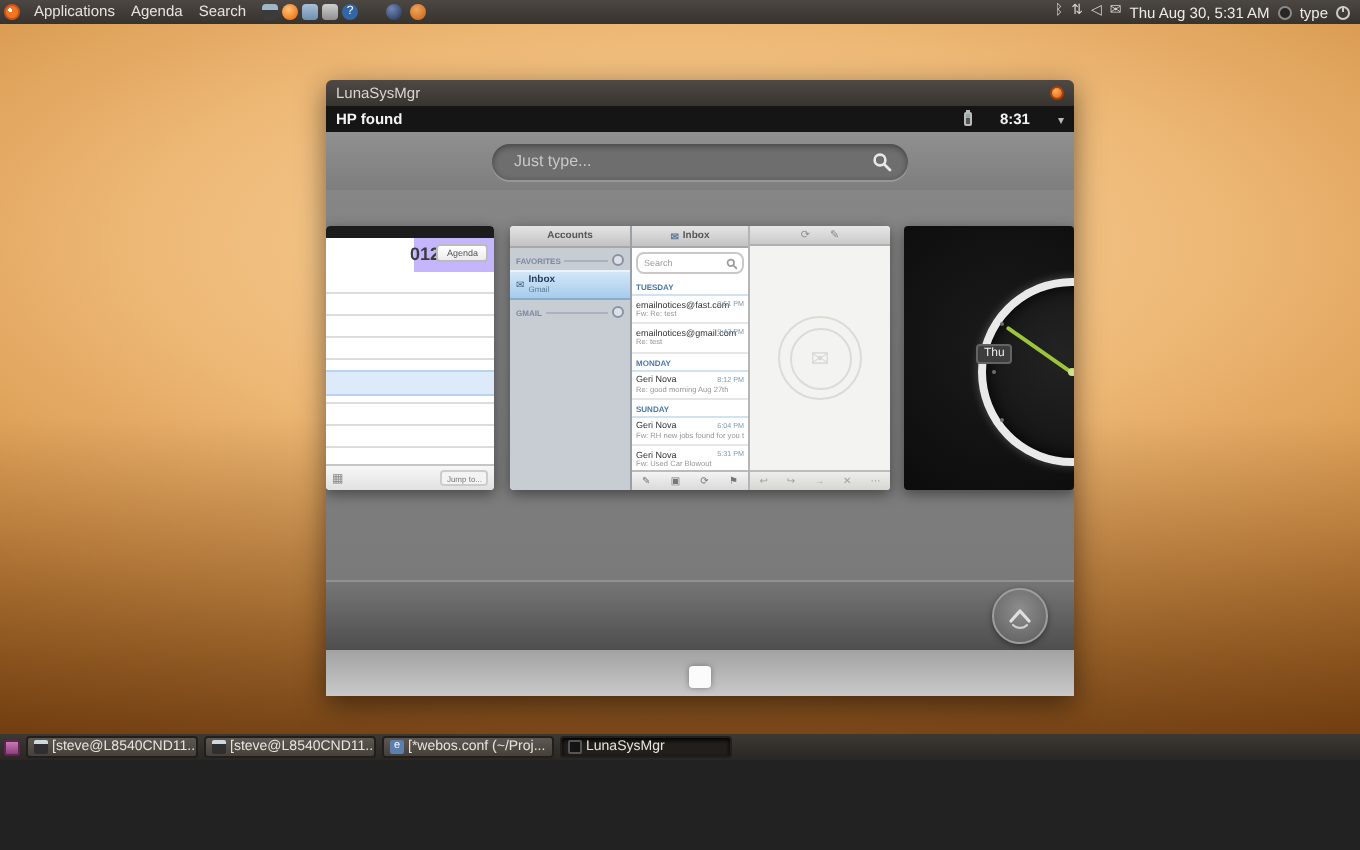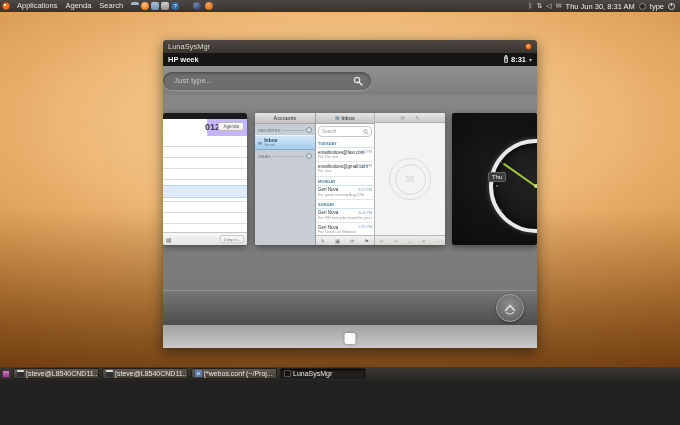--- a/index.html
+++ b/index.html
@@ -48,26 +48,26 @@
   .tb-ico.luna{background:#141414;border:1px solid #555;box-sizing:border-box;}
   
   .luna-window{position:absolute;left:163px;top:40px;width:374px;height:308px;
     box-shadow:0 4px 14px rgba(0,0,0,.5);border-radius:3px 3px 0 0;overflow:hidden;z-index:10;}
   .titlebar{height:13px;background:linear-gradient(#4e4944,#383430);display:flex;align-items:center;
     padding:0 5px;color:#dad6ce;font-size:7.5px;}
   .close-btn{margin-left:auto;width:7px;height:7px;border-radius:50%;
     background:radial-gradient(circle at 35% 30%,#ffb25e,#e2590d);border:1px solid #a93f06;box-sizing:border-box;}
   .webos-bar{height:13px;background:#151515;display:flex;align-items:center;padding:0 5px;
     color:#f2f2f2;font-size:7.5px;font-weight:bold;}
-  .webos-right{margin-left:auto;display:flex;align-items:center;gap:3px;}
+  .webos-right{margin-left:auto;display:flex;align-items:center;gap:14px;}
   .battery{width:4px;height:7px;border:1px solid #bbb;border-radius:1px;position:relative;box-sizing:border-box;background:linear-gradient(#9aa 0 2px,#555 2px 100%);}
   .battery:before{content:"";position:absolute;top:-2px;left:0.5px;width:2px;height:1px;background:#bbb;}
   .chev{font-size:6px;color:#bbb;font-weight:normal;}
   
-  .search-zone{height:29px;background:linear-gradient(#909090,#7e7e7e);display:flex;align-items:center;}
+  .search-zone{height:29px;background:linear-gradient(#909090,#7e7e7e);display:flex;align-items:center;justify-content:center;}
   .search-pill{width:208px;height:18px;border-radius:9px;background:#6e6e6e;display:flex;align-items:center;
     box-shadow:inset 0 1px 3px rgba(0,0,0,.4), 0 1px 0 rgba(255,255,255,.18);}
   .search-pill input{flex:1;background:transparent;border:none;outline:none;color:#d6d6d6;
     font-size:8px;padding:0 0 0 11px;font-family:"Liberation Sans",sans-serif;}
   .search-pill input::placeholder{color:#c8c8c8;}
   .mag{margin-right:8px;flex:none;}
   
   .card-zone{height:195px;background:linear-gradient(#868686,#7a7a7a);position:relative;}
   .card{position:absolute;top:18px;height:132px;box-shadow:0 2px 7px rgba(0,0,0,.45);border-radius:2px;overflow:hidden;}
   
@@ -170,34 +170,34 @@
     </div>
     <div class="tray2">
       <div class="li sph"></div>
       <div class="li swl"></div>
     </div>
     <div class="tray">
       <span class="tico">ᛒ</span>
       <span class="tico">⇅</span>
       <span class="tico">◁</span>
       <span class="tico">✉</span>
-      <span class="clock-text">Thu Jun 30,  8:31 AM</span>
+      <span class="clock-text">Thu Aug 30,  5:31 AM</span>
       <span class="status-orb"></span>
       <span class="clock-text">type</span>
       <span class="power-ico"></span>
     </div>
   </div>
 
   <div class="luna-window">
     <div class="titlebar">
       <span>LunaSysMgr</span>
       <div class="close-btn"></div>
     </div>
     <div class="webos-bar">
-      <span>HP week</span>
+      <span>HP found</span>
       <div class="webos-right">
         <div class="battery"></div>
         <span>8:31</span>
         <span class="chev">▾</span>
       </div>
     </div>
 
     <div class="search-zone">
       <div class="search-pill">
         <input type="text" placeholder="Just type..." style="">

